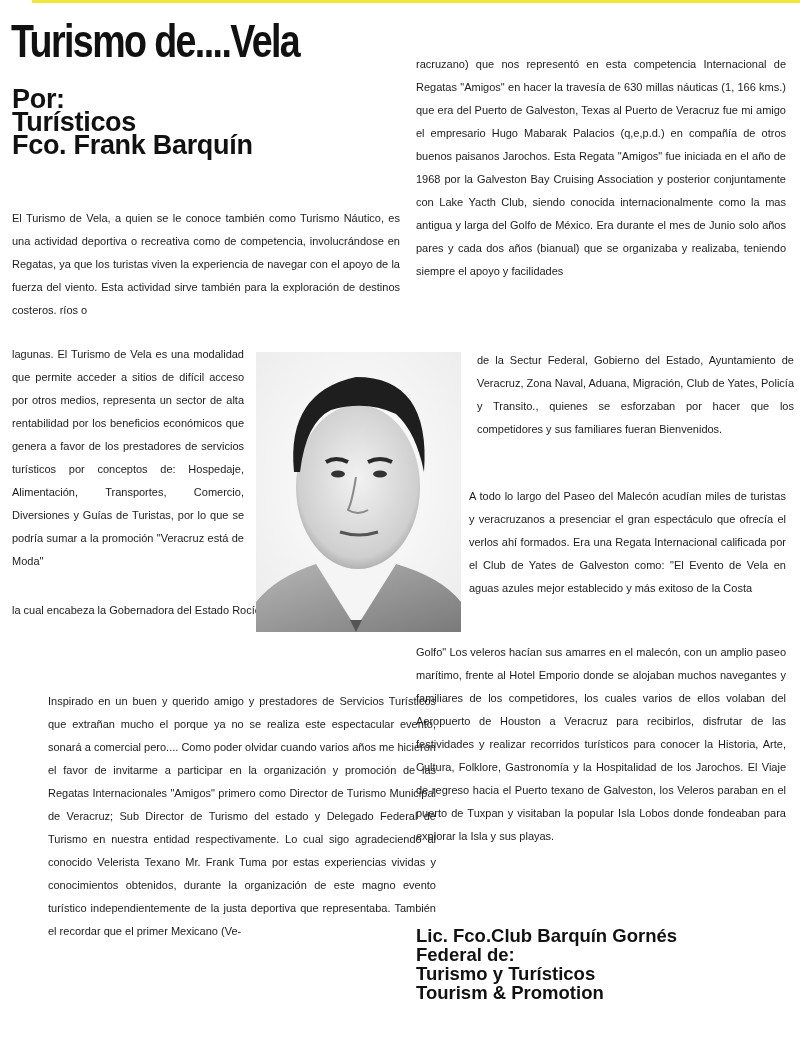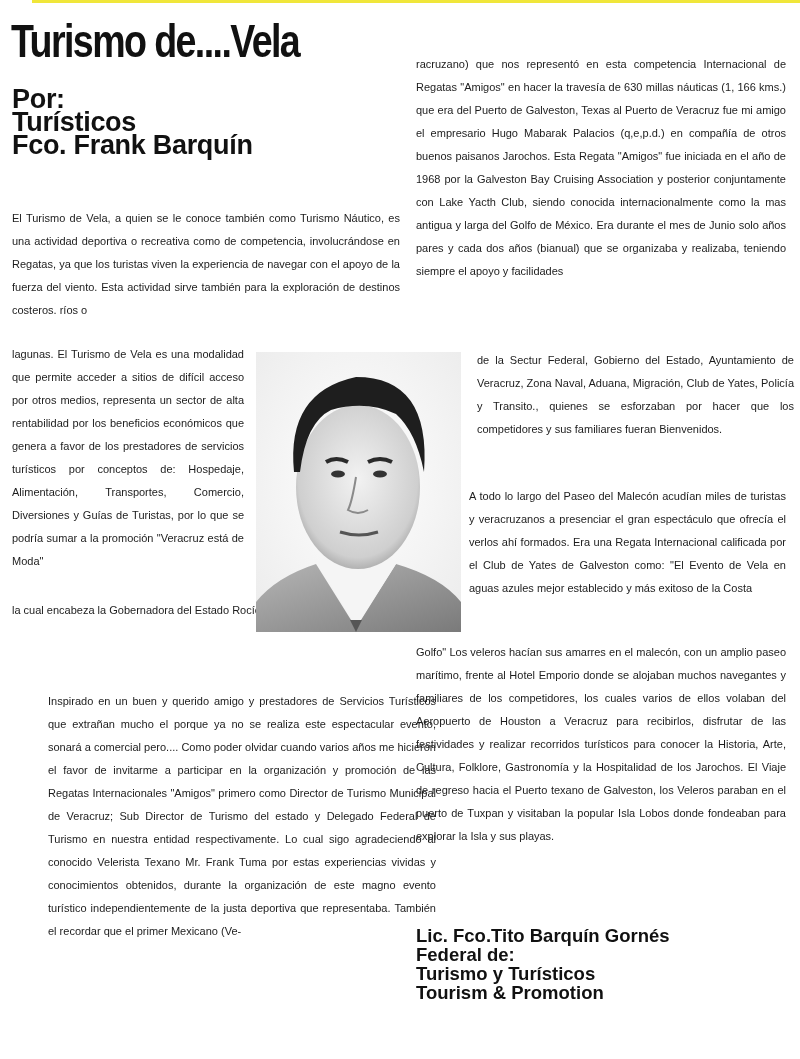--- a/index.html
+++ b/index.html
@@ -94,17 +94,17 @@
     <path d="M70 110 Q80 104 92 110" stroke="#2a2a2a" stroke-width="4" fill="none"></path>
     <path d="M112 110 Q124 104 136 110" stroke="#2a2a2a" stroke-width="4" fill="none"></path>
     <ellipse cx="82" cy="122" rx="7" ry="3.5" fill="#333"></ellipse>
     <ellipse cx="124" cy="122" rx="7" ry="3.5" fill="#333"></ellipse>
     <path d="M100 125 Q96 150 92 158 Q102 164 112 158" stroke="#8a8a8a" stroke-width="2" fill="none"></path>
     <path d="M84 180 Q103 186 122 180" stroke="#555" stroke-width="3" fill="none"></path>
   </svg>
 </div>
 
 <div class="signature">
-  <div>Lic. Fco.Tito Barquín Gornés</div>
+  <div>Lic. Fco.Club Barquín Gornés</div>
   <div>Federal de:</div>
   <div>Turismo y Turísticos</div>
   <div>Tourism &amp; Promotion</div>
 </div>
 
 </body></html>

